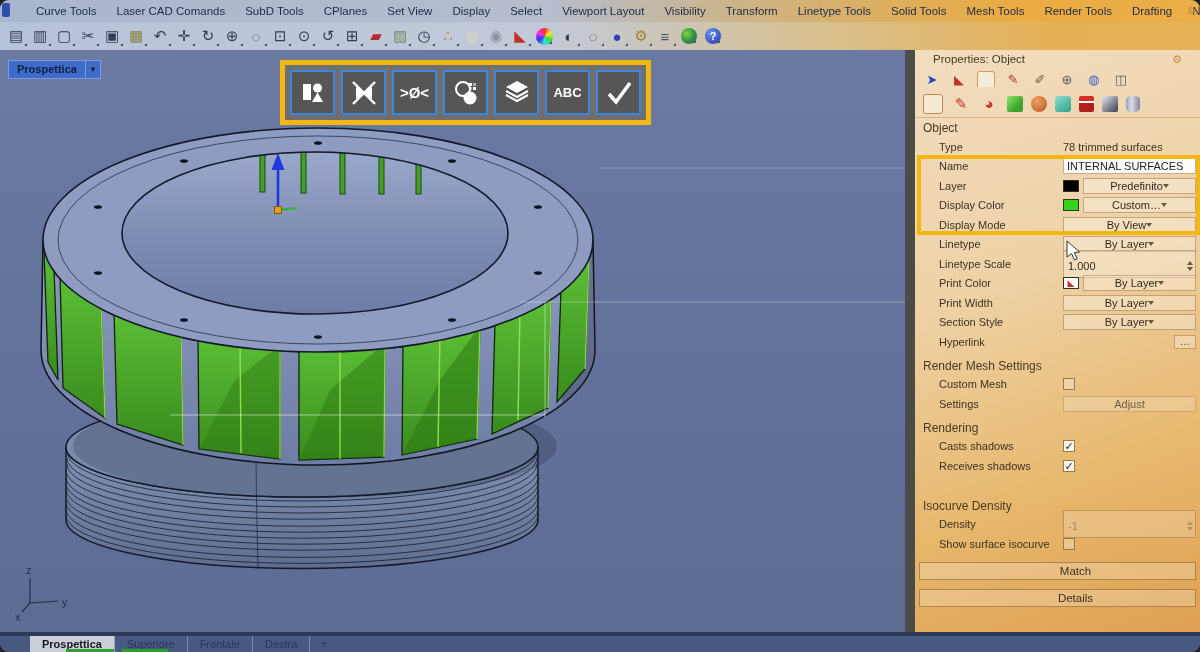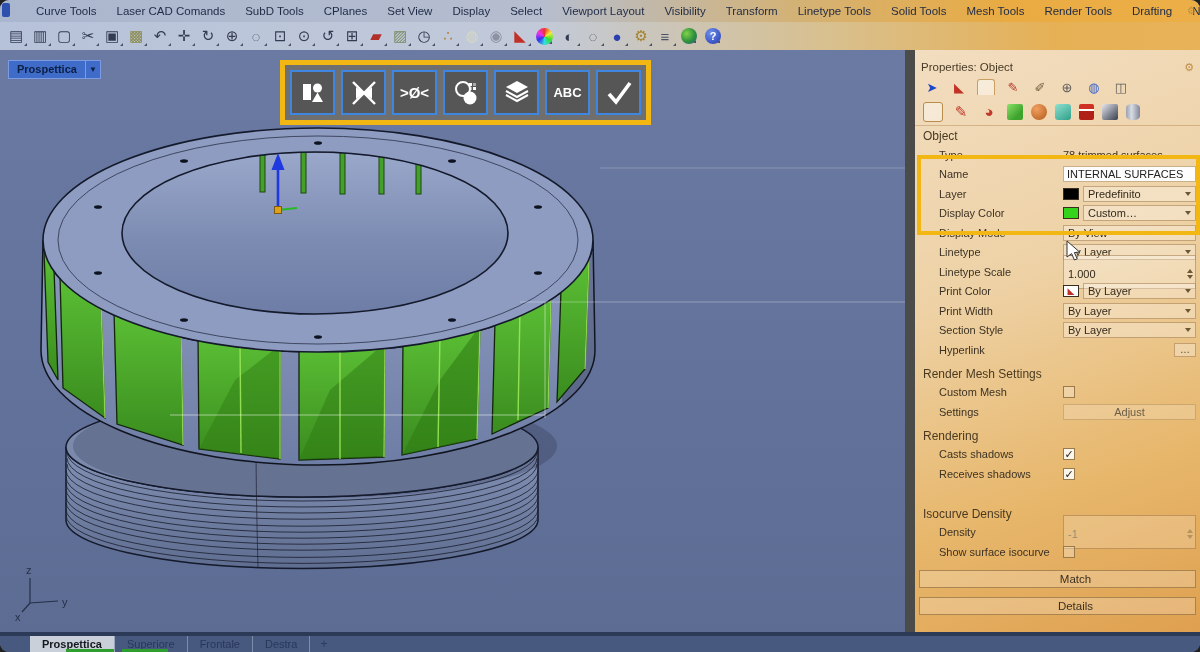--- a/index.html
+++ b/index.html
@@ -47,21 +47,21 @@
   .pbtn svg{display:block;}
 
   
   #divider{position:absolute;left:905px;top:50px;width:10px;height:582px;background:#4b4b49;}
 
   
   #panel{position:absolute;left:915px;top:50px;width:285px;height:582px;
     background:linear-gradient(160deg,#f2ddc0 0%,#eed2a6 38%,#e7b76c 72%,#dfa050 100%);
     font-size:11px;color:#3c3022;}
   #panel-title-row{display:flex;justify-content:space-between;align-items:center;height:18px;
-    padding:0 6px;margin-top:8px;}
+    padding:0 18px;margin-top:0;}
   #panel-title{font-size:11.5px;color:#473a26;}
   #panel-gear{color:#c29045;font-size:11px;}
   .ptabs{display:flex;align-items:center;gap:9px;padding:3px 8px;height:22px;}
   .ptab{width:18px;height:16px;display:flex;align-items:center;justify-content:center;font-size:13px;}
   .ptab.active{background:rgba(255,255,255,.45);border:1px solid #c9a063;border-bottom:none;border-radius:3px 3px 0 0;}
   .ptabs2{display:flex;align-items:center;gap:8px;padding:4px 8px;height:28px;
     border-bottom:1px solid rgba(160,110,50,.35);}
   .ptab2{width:20px;height:20px;display:flex;align-items:center;justify-content:center;font-size:15px;}
   .ptab2.active{background:rgba(255,255,255,.4);border:1px solid #b98c4a;border-radius:3px;}
   .gpage{background:linear-gradient(135deg,#8de06a,#3da32c 70%);width:16px;height:16px;border-radius:2px;}
@@ -72,25 +72,25 @@
   .cylg{background:linear-gradient(90deg,#9aa0ae,#d8dce4 40%,#80869a);border-radius:40%/25%;width:14px;height:16px;}
 
   .psec{font-size:12px;color:#4a3a22;padding:3px 8px 2px;}
   .prow{display:flex;align-items:center;height:19.5px;padding:0 4px 0 24px;}
   .plabel{flex:1;color:#3c3224;}
   .pctl{width:133px;display:flex;align-items:center;}
   .pstatic{width:133px;color:#3a3020;}
   .pinput{width:133px;height:16px;background:#fdfdfd;border:1px solid #c9b088;font-size:11px;
     color:#222;padding:0 3px;font-family:"Liberation Sans",sans-serif;}
   .pdrop{flex:1;height:16px;background:rgba(255,255,255,.30);border:1px solid rgba(150,105,55,.5);
-    display:flex;align-items:center;justify-content:space-between;padding:0 4px;color:#33291a;}
+    display:flex;align-items:center;justify-content:center;padding:0 4px;color:#33291a;}
   .chev{width:0;height:0;border-left:3.5px solid transparent;border-right:3.5px solid transparent;
     border-top:4px solid #6b5636;}
   .swatch{width:16px;height:12px;border:1px solid #3a2f1f;margin-right:4px;flex:0 0 auto;}
-  .pspin{flex:1;height:34px;background:rgba(255,255,255,.30);border:1px solid rgba(150,105,55,.5);
+  .pspin{flex:1;height:28px;background:rgba(255,255,255,.30);border:1px solid rgba(150,105,55,.5);
     display:flex;align-items:center;justify-content:space-between;padding:4px 2px 0 4px;color:#33291a;}
   .pspin.dis{color:#9b8a6e;background:rgba(255,255,255,.18);}
   .spinarr{display:flex;flex-direction:column;gap:2px;align-items:center;}
   .spinarr i{width:0;height:0;border-left:3px solid transparent;border-right:3px solid transparent;}
   .spinarr .up{border-bottom:4px solid #6b5636;}
   .spinarr .dn{border-top:4px solid #6b5636;}
   .pcheck{width:12px;height:12px;border:1px solid #9a7a4a;background:rgba(255,255,255,.85);
     display:flex;align-items:center;justify-content:center;font-size:11px;color:#222;line-height:10px;}
   .pcheck.empty{background:rgba(255,255,255,.28);color:transparent;}
   .dots-btn{margin-left:auto;width:22px;height:14px;border:1px solid rgba(150,105,55,.5);

